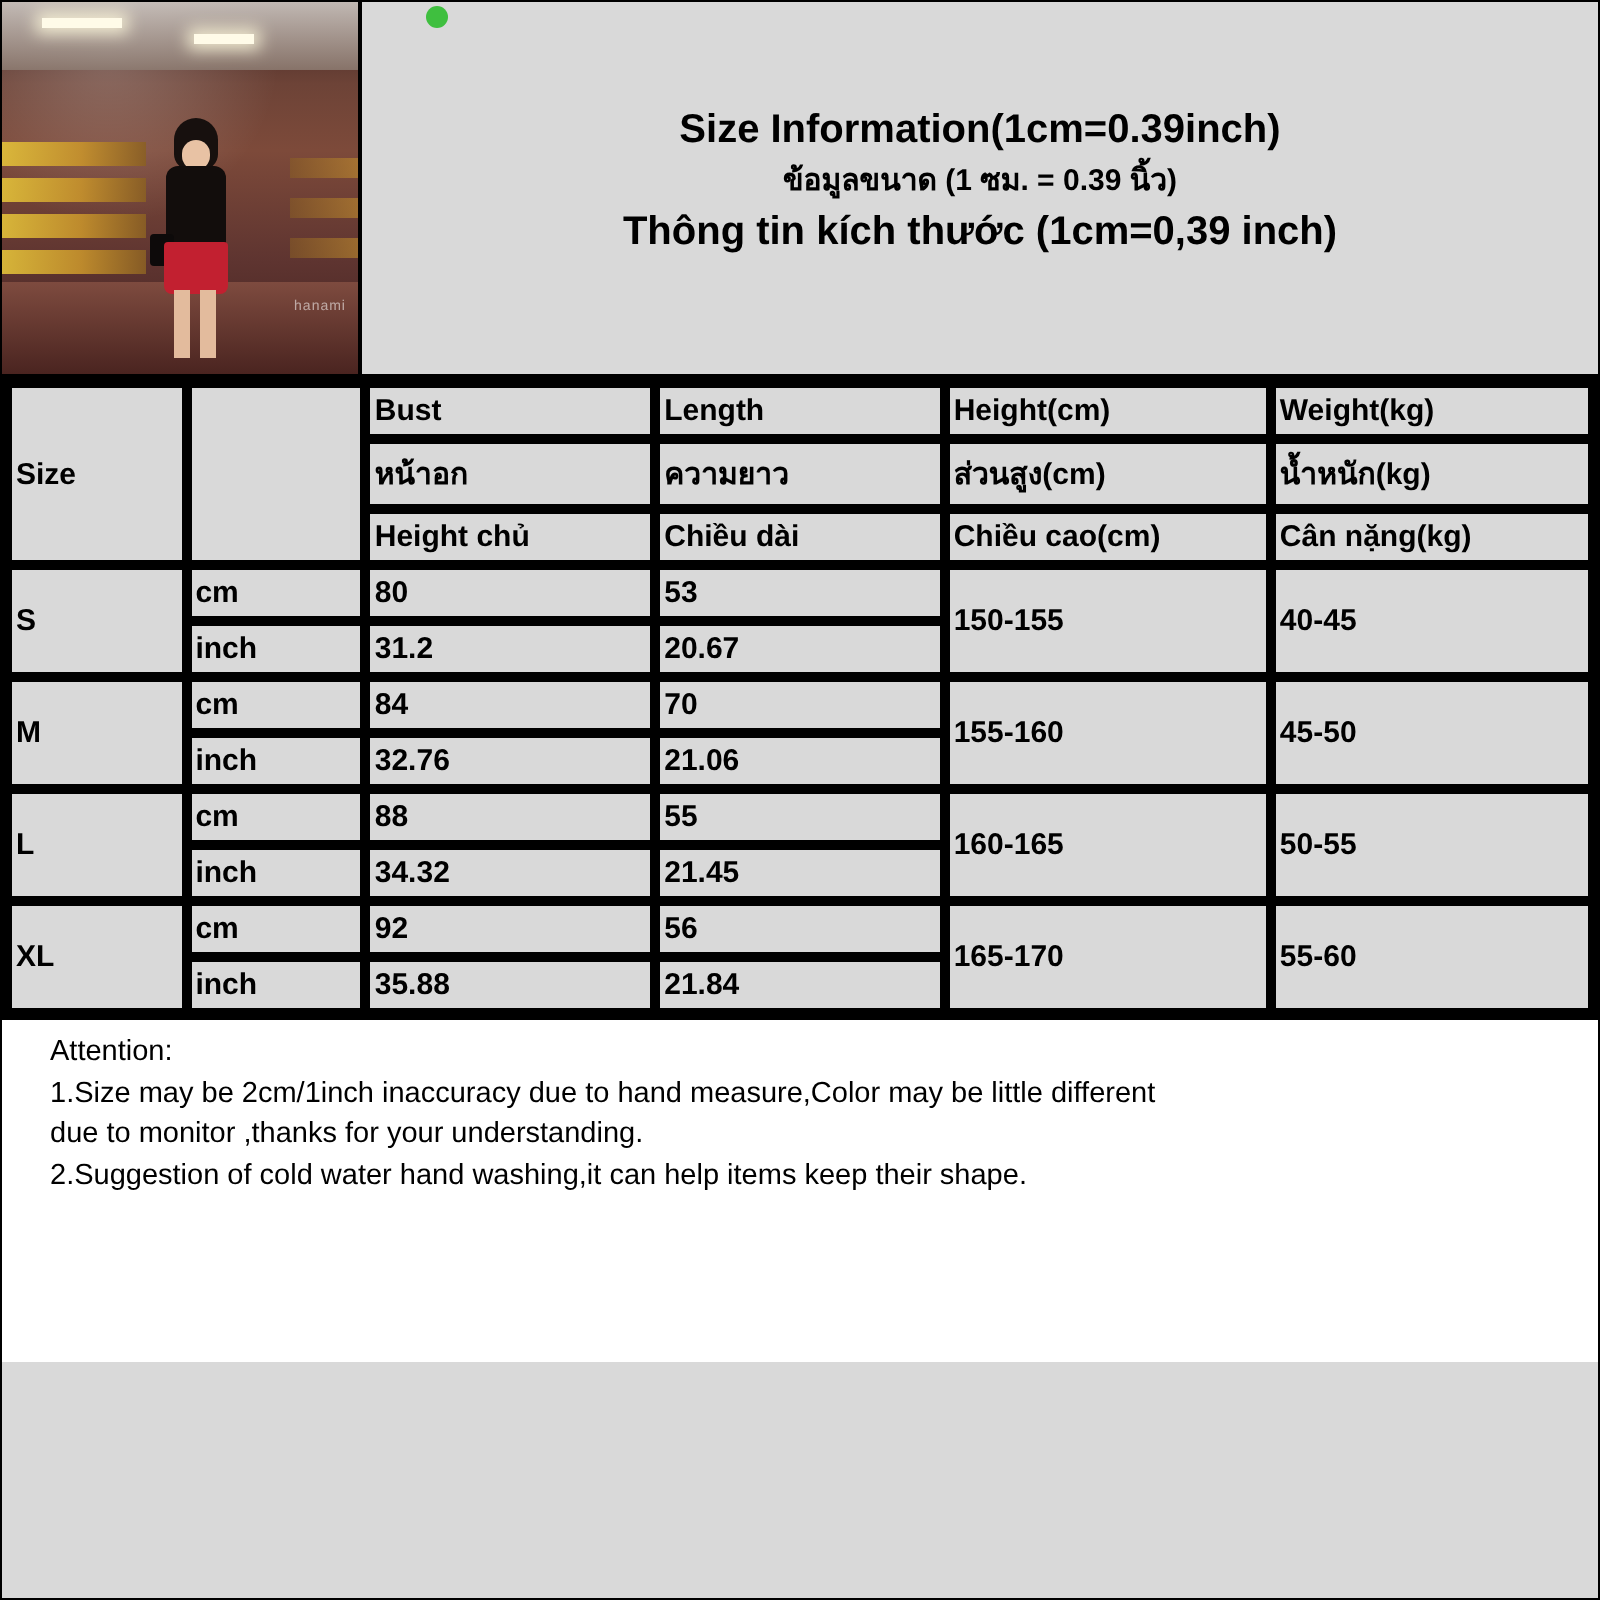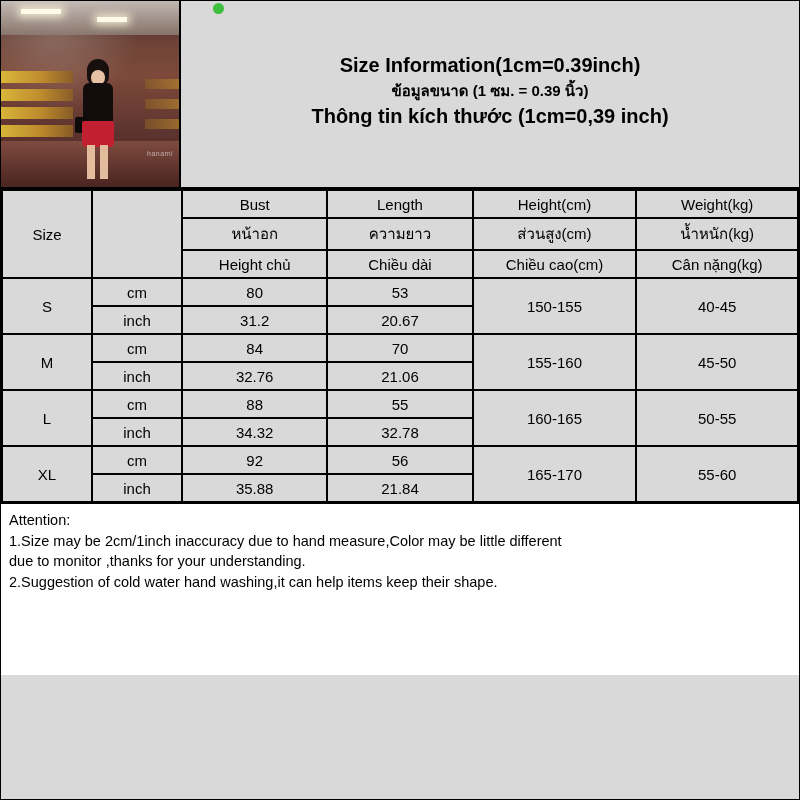--- a/index.html
+++ b/index.html
@@ -180,24 +180,24 @@
   }
 
   
   table.size-table {
     width: 100%;
     border-collapse: collapse;
     table-layout: fixed;
     background: #d9d9d9;
   }
   table.size-table td {
-    border: 2px solid #000000;
-    text-align: center;
+    border: 5px solid #000000;
+    text-align: left;
     font-size: 15px;
-    font-weight: normal;
+    font-weight: bold;
     color: #000;
     padding: 3px 2px;
     height: 28px;
     box-sizing: border-box;
   }
   .col-size  { width: 88px; }
   .col-unit  { width: 88px; }
   .col-bust  { width: 142px; }
   .col-len   { width: 142px; }
   .col-hgt   { width: 160px; }
@@ -207,21 +207,21 @@
     font-size: 26px;
     font-weight: bold;
   }
   .head-row td { height: 29px; }
   .val-cell { font-size: 16px; font-weight: bold; }
   .size-letter { font-size: 19px; font-weight: bold; }
 
   
   .attention {
     background: #ffffff;
-    padding: 6px 8px 8px 8px;
+    padding: 6px 8px 8px 24px;
     border-top: 1px solid #000;
     height: 172px;
     box-sizing: border-box;
   }
   .attention p {
     margin: 0;
     font-size: 14.5px;
     color: #000;
     line-height: 1.42;
   }
@@ -332,21 +332,21 @@
         <td rowspan="2" class="size-letter">L</td>
         <td>cm</td>
         <td class="val-cell">88</td>
         <td class="val-cell">55</td>
         <td rowspan="2" class="val-cell">160-165</td>
         <td rowspan="2" class="val-cell">50-55</td>
       </tr>
       <tr>
         <td>inch</td>
         <td class="val-cell">34.32</td>
-        <td class="val-cell">32.78</td>
+        <td class="val-cell">21.45</td>
       </tr>
 
       <tr>
         <td rowspan="2" class="size-letter">XL</td>
         <td>cm</td>
         <td class="val-cell">92</td>
         <td class="val-cell">56</td>
         <td rowspan="2" class="val-cell">165-170</td>
         <td rowspan="2" class="val-cell">55-60</td>
       </tr>

